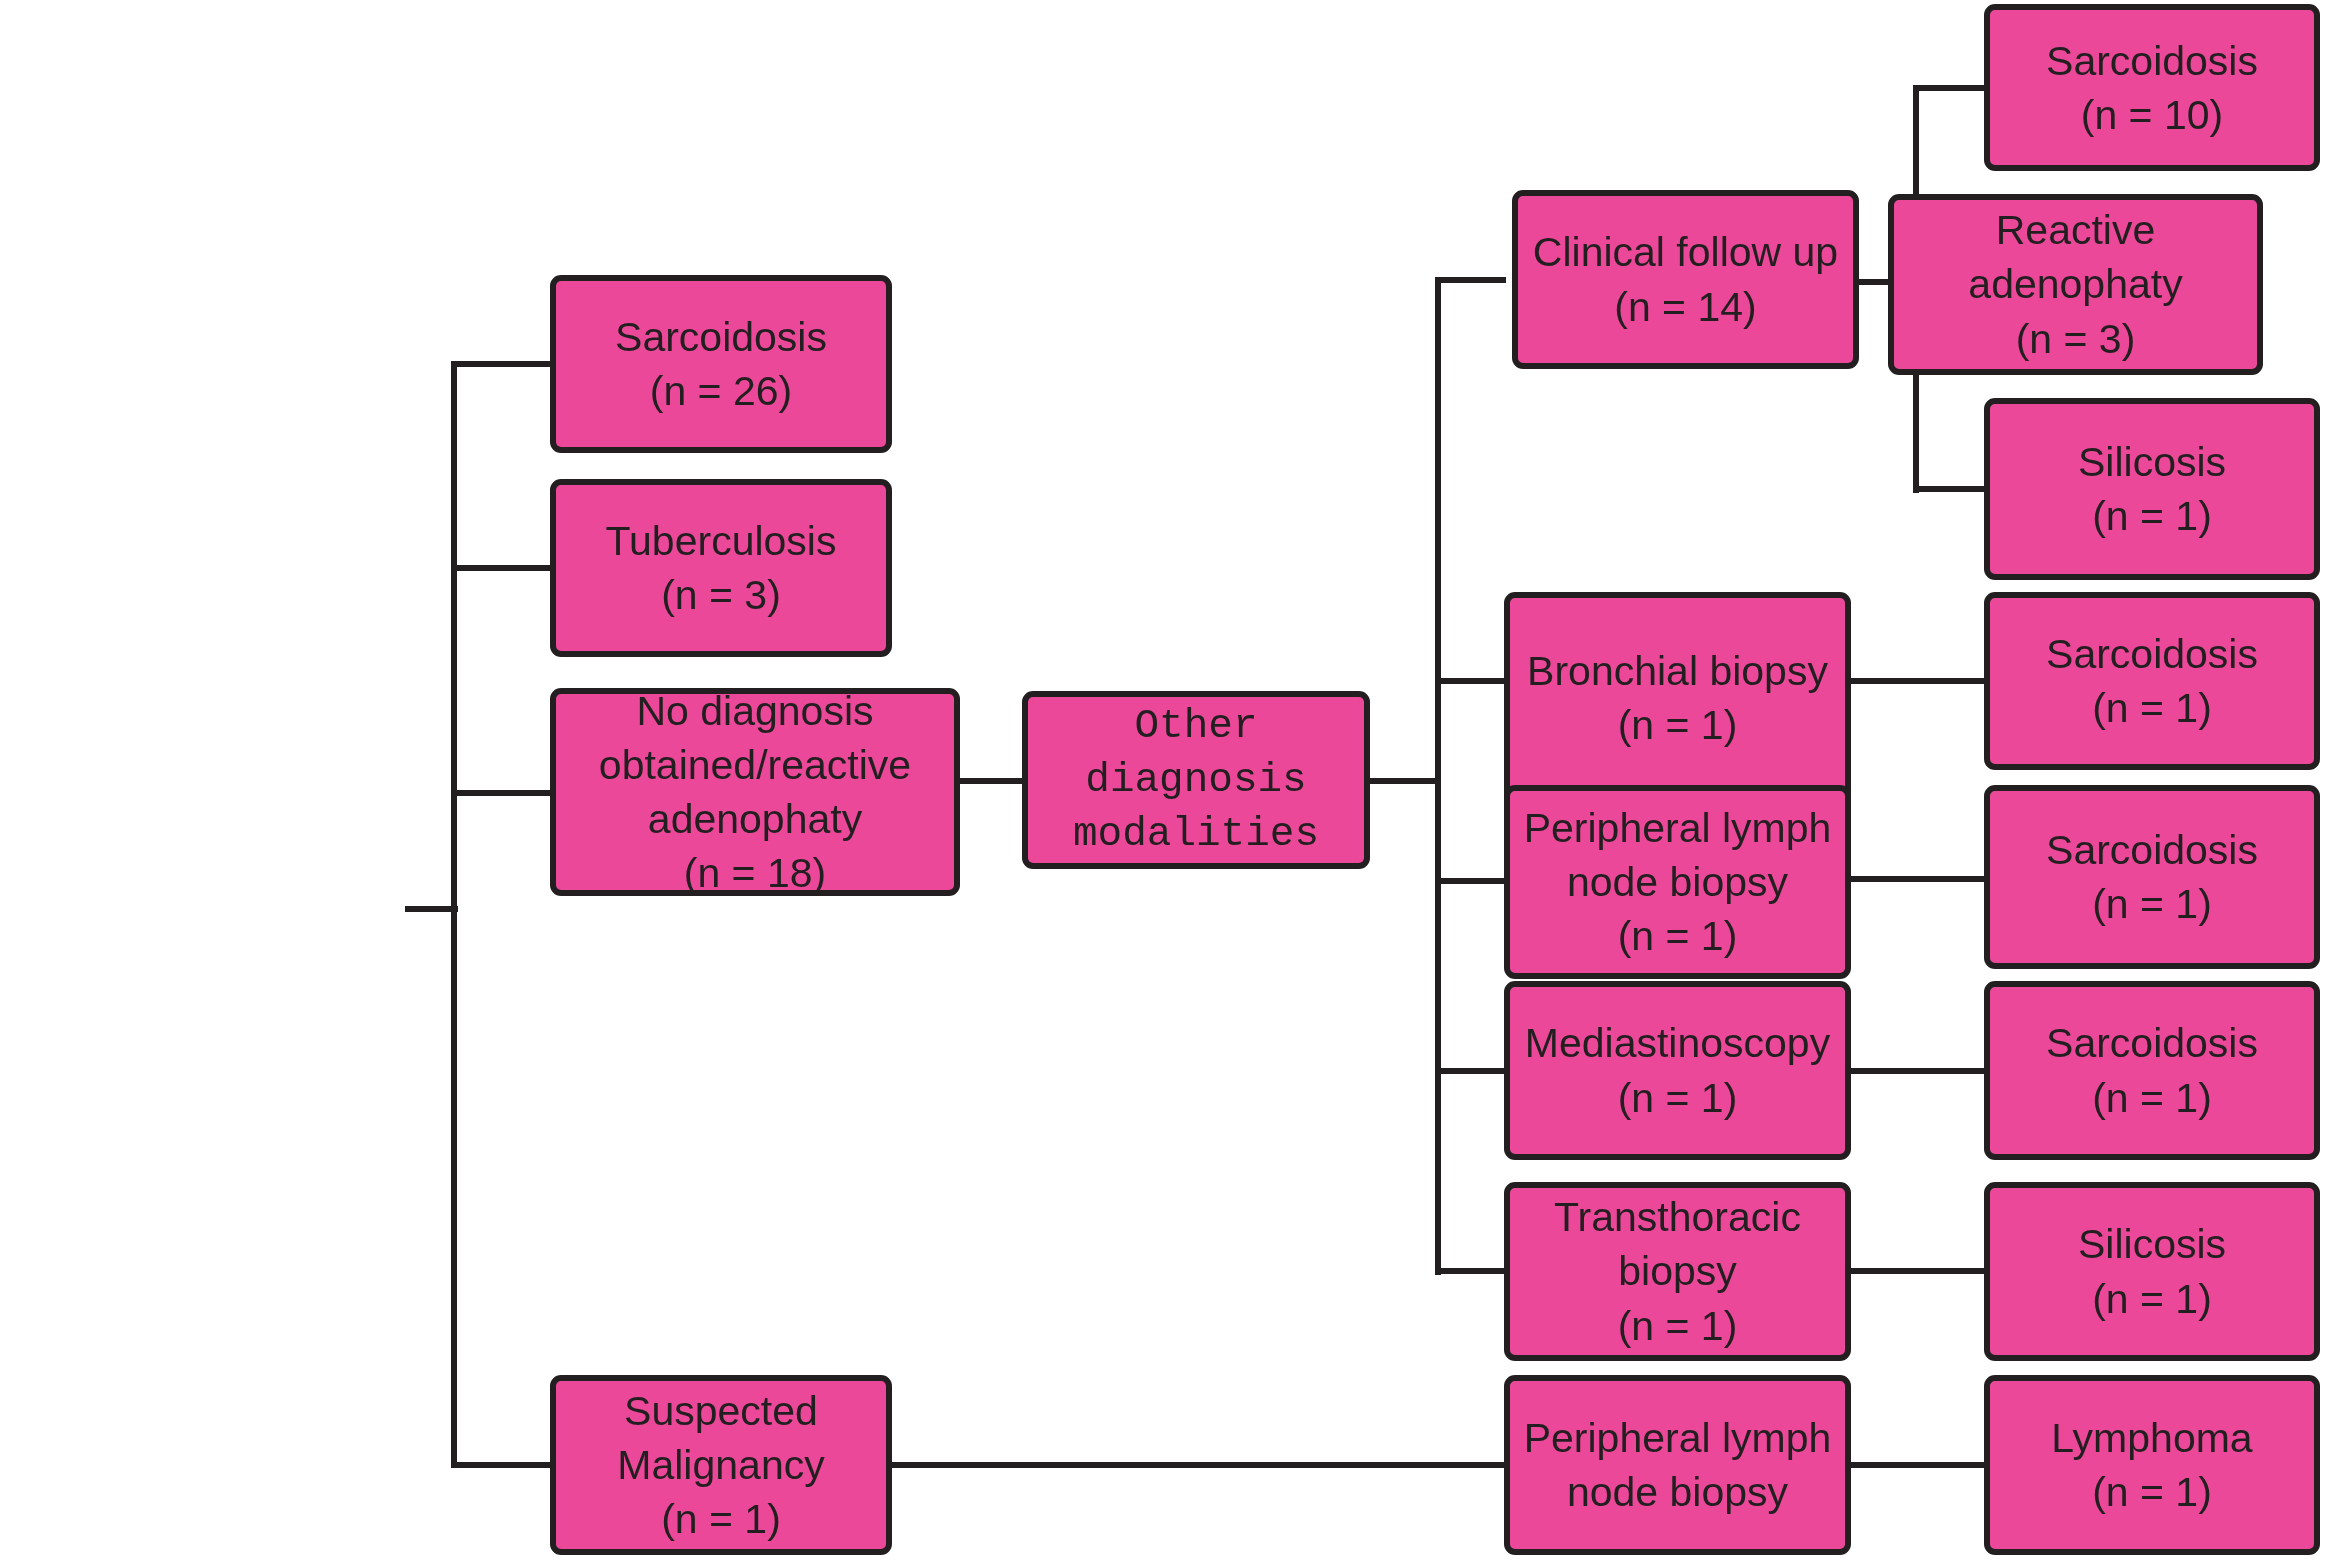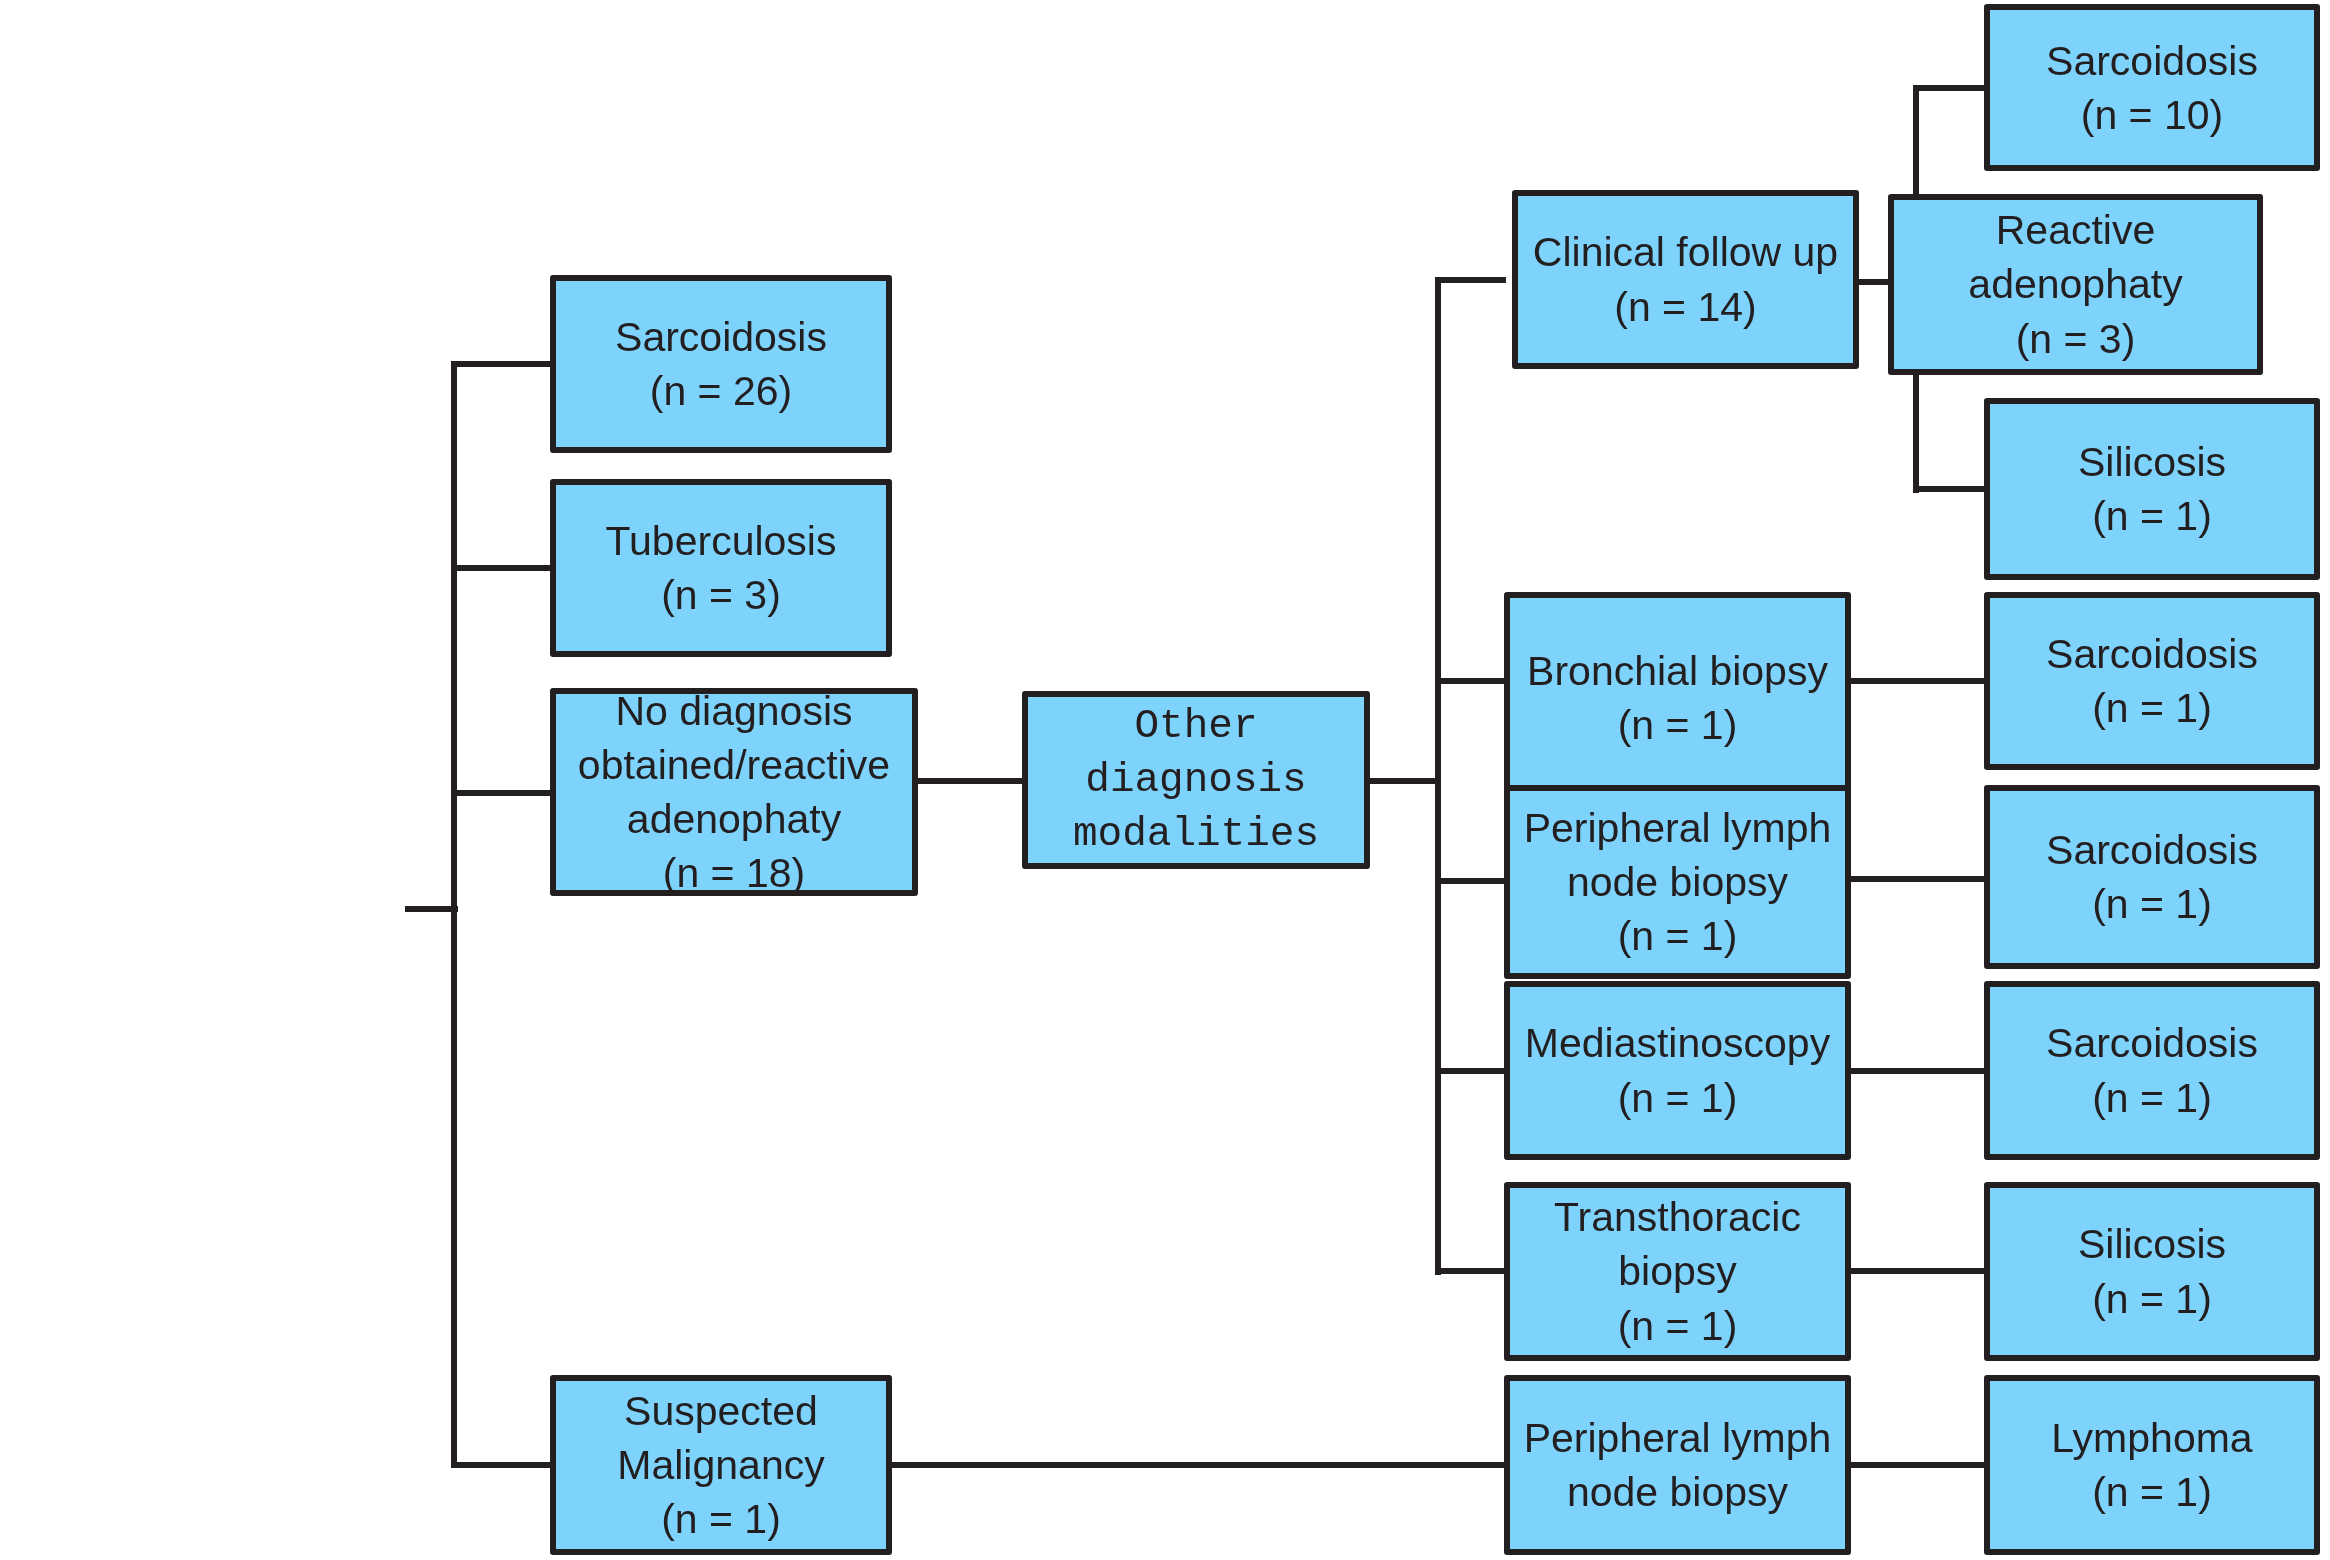--- a/index.html
+++ b/index.html
@@ -12,23 +12,23 @@
     width: 2330px;
     height: 1561px;
     background: #ffffff;
     font-family: "Liberation Sans", "DejaVu Sans", sans-serif;
     color: #231f20;
     overflow: hidden;
   }
   .node {
     position: absolute;
     box-sizing: border-box;
-    background: #7dd3fc;
+    background: #ec4899;
     border: 6.3px solid #231f20;
-    border-radius: 3px;
+    border-radius: 11px;
     display: flex;
     align-items: center;
     justify-content: center;
     text-align: center;
     font-size: 41px;
     line-height: 1.32;
     z-index: 2;
   }
   .node span {
     white-space: pre-line;
@@ -51,21 +51,21 @@
   <div class="node" style="left:550px; top:275px; width:342px; height:178px;">
     <span>Sarcoidosis
 (n = 26)</span>
   </div>
 
   <div class="node" style="left:550px; top:479px; width:342px; height:178px;">
     <span>Tuberculosis
 (n = 3)</span>
   </div>
 
-  <div class="node" style="left:550px; top:688px; width:368px; height:208px;">
+  <div class="node" style="left:550px; top:688px; width:410px; height:208px;">
     <span>No diagnosis
 obtained/reactive
 adenophaty
 (n = 18)</span>
   </div>
 
   <div class="node" style="left:550px; top:1375px; width:342px; height:180px;">
     <span>Suspected
 Malignancy
 (n = 1)</span>

